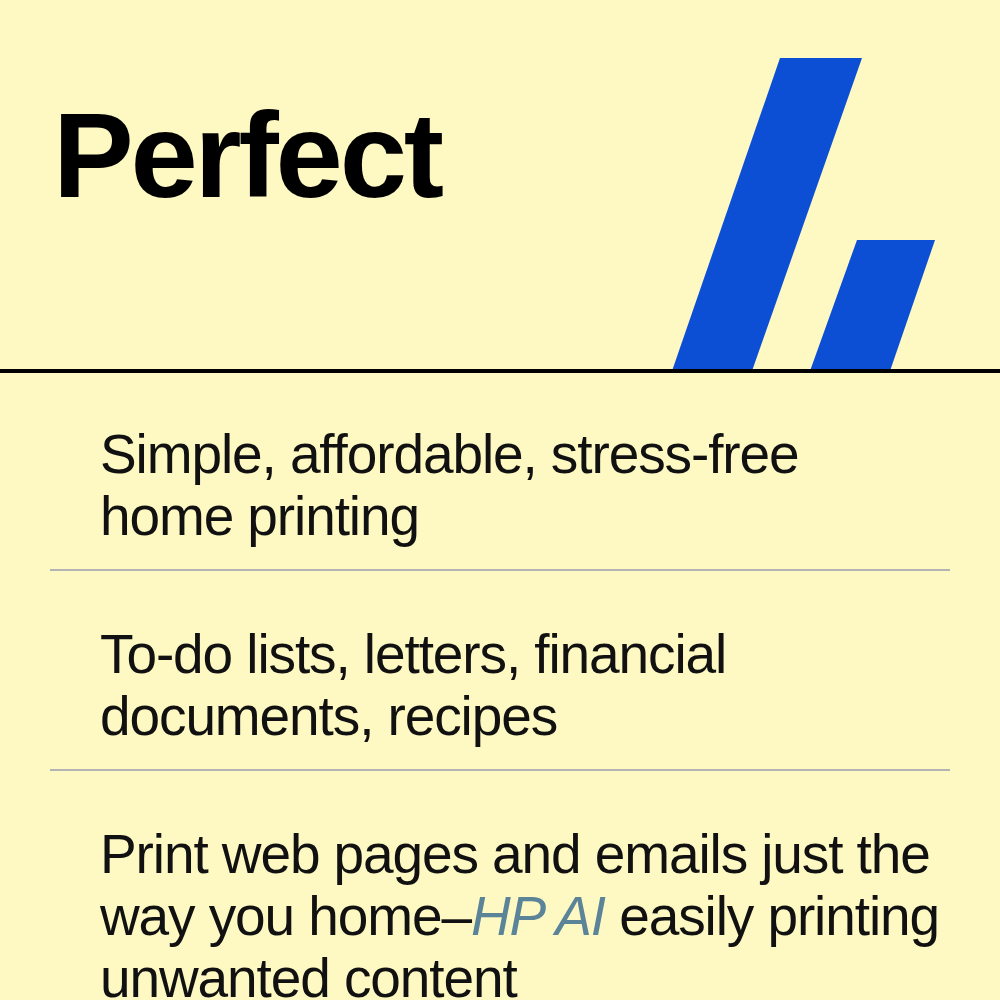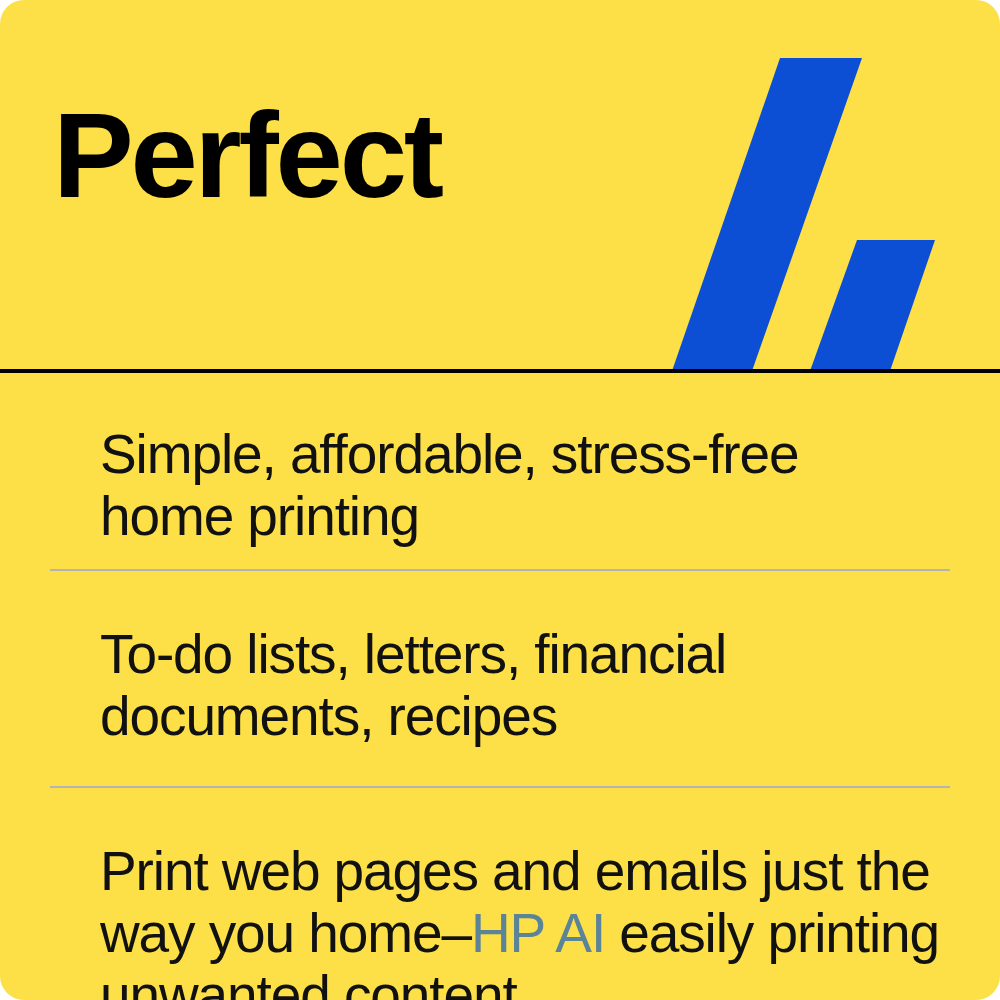--- a/index.html
+++ b/index.html
@@ -6,22 +6,21 @@
   html, body {
     width:1000px; height:1000px;
     background:#ffffff;
     font-family:"Liberation Sans", sans-serif;
     overflow:hidden;
   }
 
   .page {
     position:relative;
     width:1000px; height:1000px;
-    background:#fde047;
-    border-radius:24px;
+    background:#fef9c3;
   }
 
   
   .hero {
     position:absolute;
     left:0; top:0;
     width:1000px; height:371px;
     overflow:hidden;
   }
 
@@ -73,32 +72,32 @@
     line-height:62px;
     font-weight:400;
     letter-spacing:-1.1px;
     color:#111111;
     font-family:"Liberation Sans", sans-serif;
     margin-left:48px;
   }
   .feature-text .ft-line { display:block; white-space:nowrap; }
 
   .feature-1 { padding-top:50px; padding-bottom:22px; }
-  .feature-2 { padding-top:52px; padding-bottom:39px; }
+  .feature-2 { padding-top:52px; padding-bottom:22px; }
   .feature-3 { padding-top:52px; padding-bottom:20px; }
 
   .thin-divider {
     position:relative;
     margin:0 auto;
     width:900px;
     height:2px;
     background:#b4b4b4;
   }
 
-  .accent { color:#5b8498; }
+  .accent { color:#5b8498;font-style:italic; }
   .dash { color:#111111; }
 </style>
 </head>
 <body>
 
 <div class="page">
 
   <div class="hero">
 
     <div class="headline">

